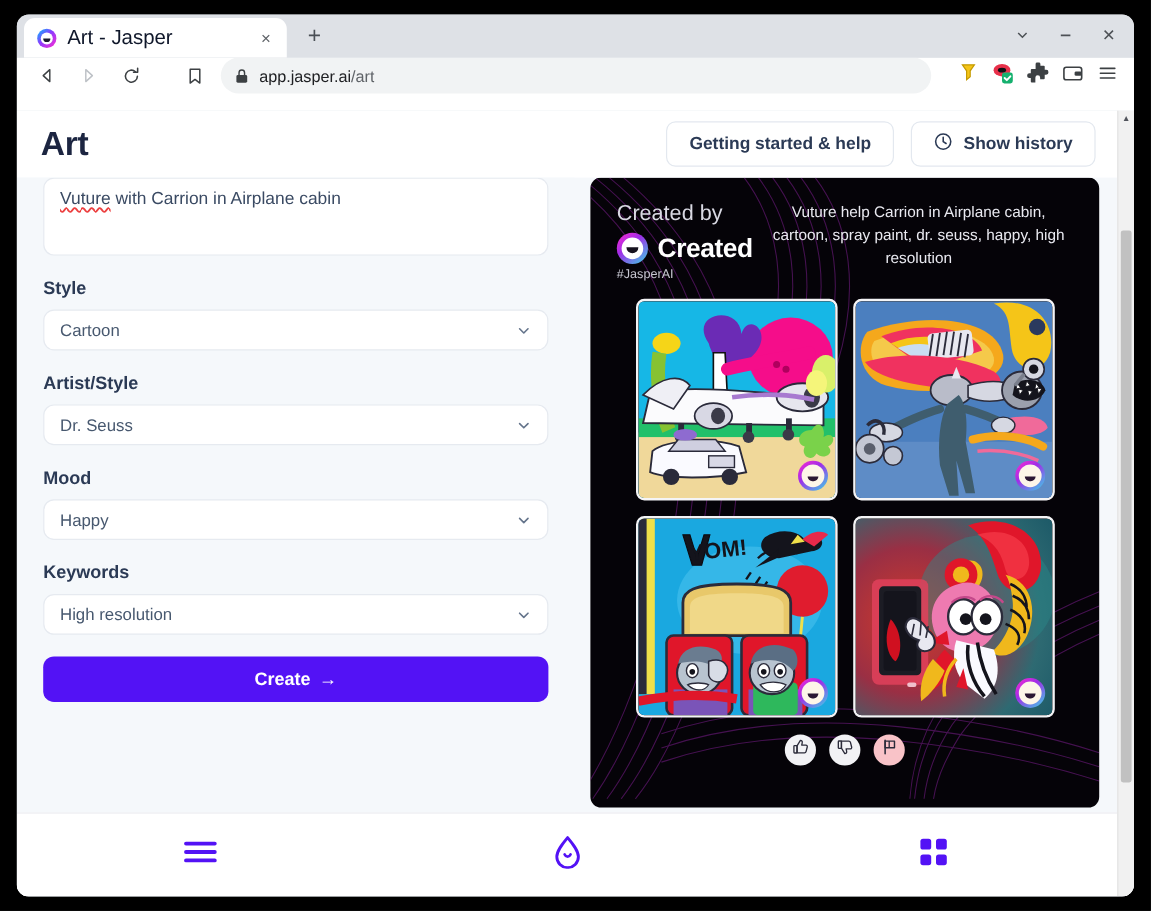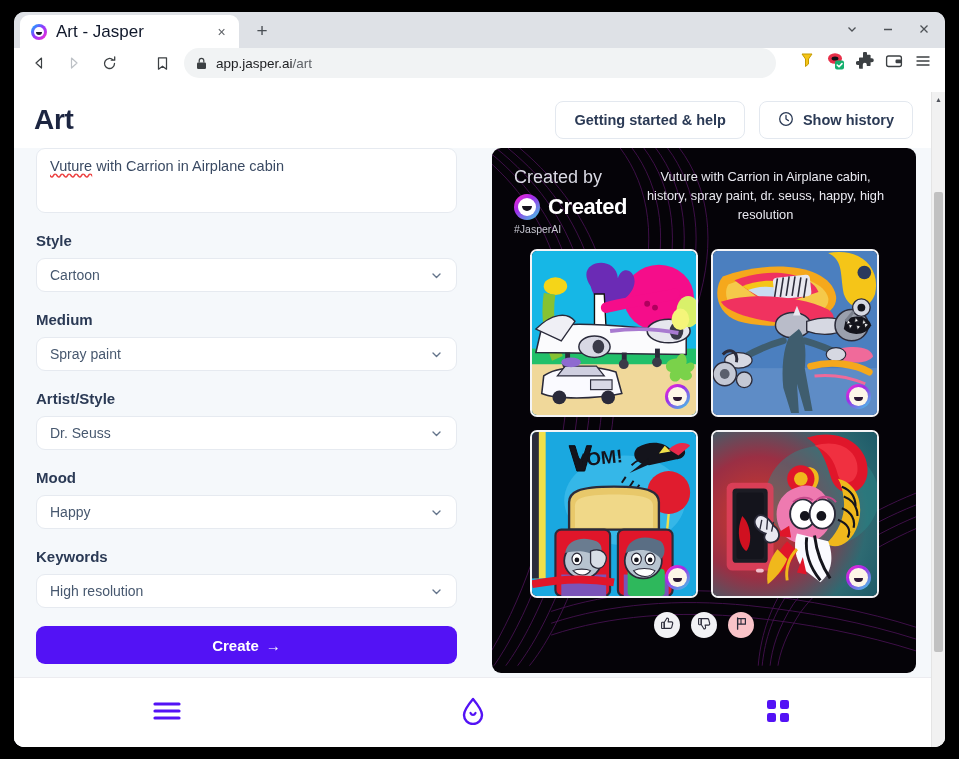--- a/index.html
+++ b/index.html
@@ -600,31 +600,20 @@
             <div class="select">
               <span>Cartoon</span>
               <span class="chev">
                   <svg width="13" height="13" viewBox="0 0 13 13">
                     <path d="M3 5 L6.5 8.5 L10 5" fill="none" stroke="#64748b" stroke-width="1.35" stroke-linecap="round" stroke-linejoin="round"></path>
                   </svg>
                 </span>
             </div>
           </div>
 
-          <div class="field">
-            <div class="field-label">Medium</div>
-            <div class="select">
-              <span>Spray paint</span>
-              <span class="chev">
-                  <svg width="13" height="13" viewBox="0 0 13 13">
-                    <path d="M3 5 L6.5 8.5 L10 5" fill="none" stroke="#64748b" stroke-width="1.35" stroke-linecap="round" stroke-linejoin="round"></path>
-                  </svg>
-                </span>
-            </div>
-          </div>
 
           <div class="field">
             <div class="field-label">Artist/Style</div>
             <div class="select">
               <span>Dr. Seuss</span>
               <span class="chev">
                   <svg width="13" height="13" viewBox="0 0 13 13">
                     <path d="M3 5 L6.5 8.5 L10 5" fill="none" stroke="#64748b" stroke-width="1.35" stroke-linecap="round" stroke-linejoin="round"></path>
                   </svg>
                 </span>
@@ -691,21 +680,21 @@
                 <div class="created-by">Created by</div>
                 <div class="brand-row">
                   <span class="jasper-mark">
                     <span class="face"></span>
                       <span class="smile"></span>
                   </span>
                   <span class="jasper-word">Created</span>
                 </div>
                 <div class="jasper-tag">#JasperAI</div>
               </div>
-              <div class="art-prompt">Vuture with Carrion in Airplane cabin, history, spray paint, dr. seuss, happy, high resolution</div>
+              <div class="art-prompt">Vuture help Carrion in Airplane cabin, cartoon, spray paint, dr. seuss, happy, high resolution</div>
             </div>
 
             <div class="grid">
 
               <div class="thumb">
                 <svg viewBox="0 0 168 168">
                   <rect width="168" height="168" fill="#16b7e6"></rect>
                   <rect y="112" width="168" height="56" fill="#f0d89a"></rect>
                   <rect y="100" width="168" height="16" fill="#22c06a"></rect>
                   <ellipse cx="130" cy="48" rx="36" ry="34" fill="#f50d8a"></ellipse>

